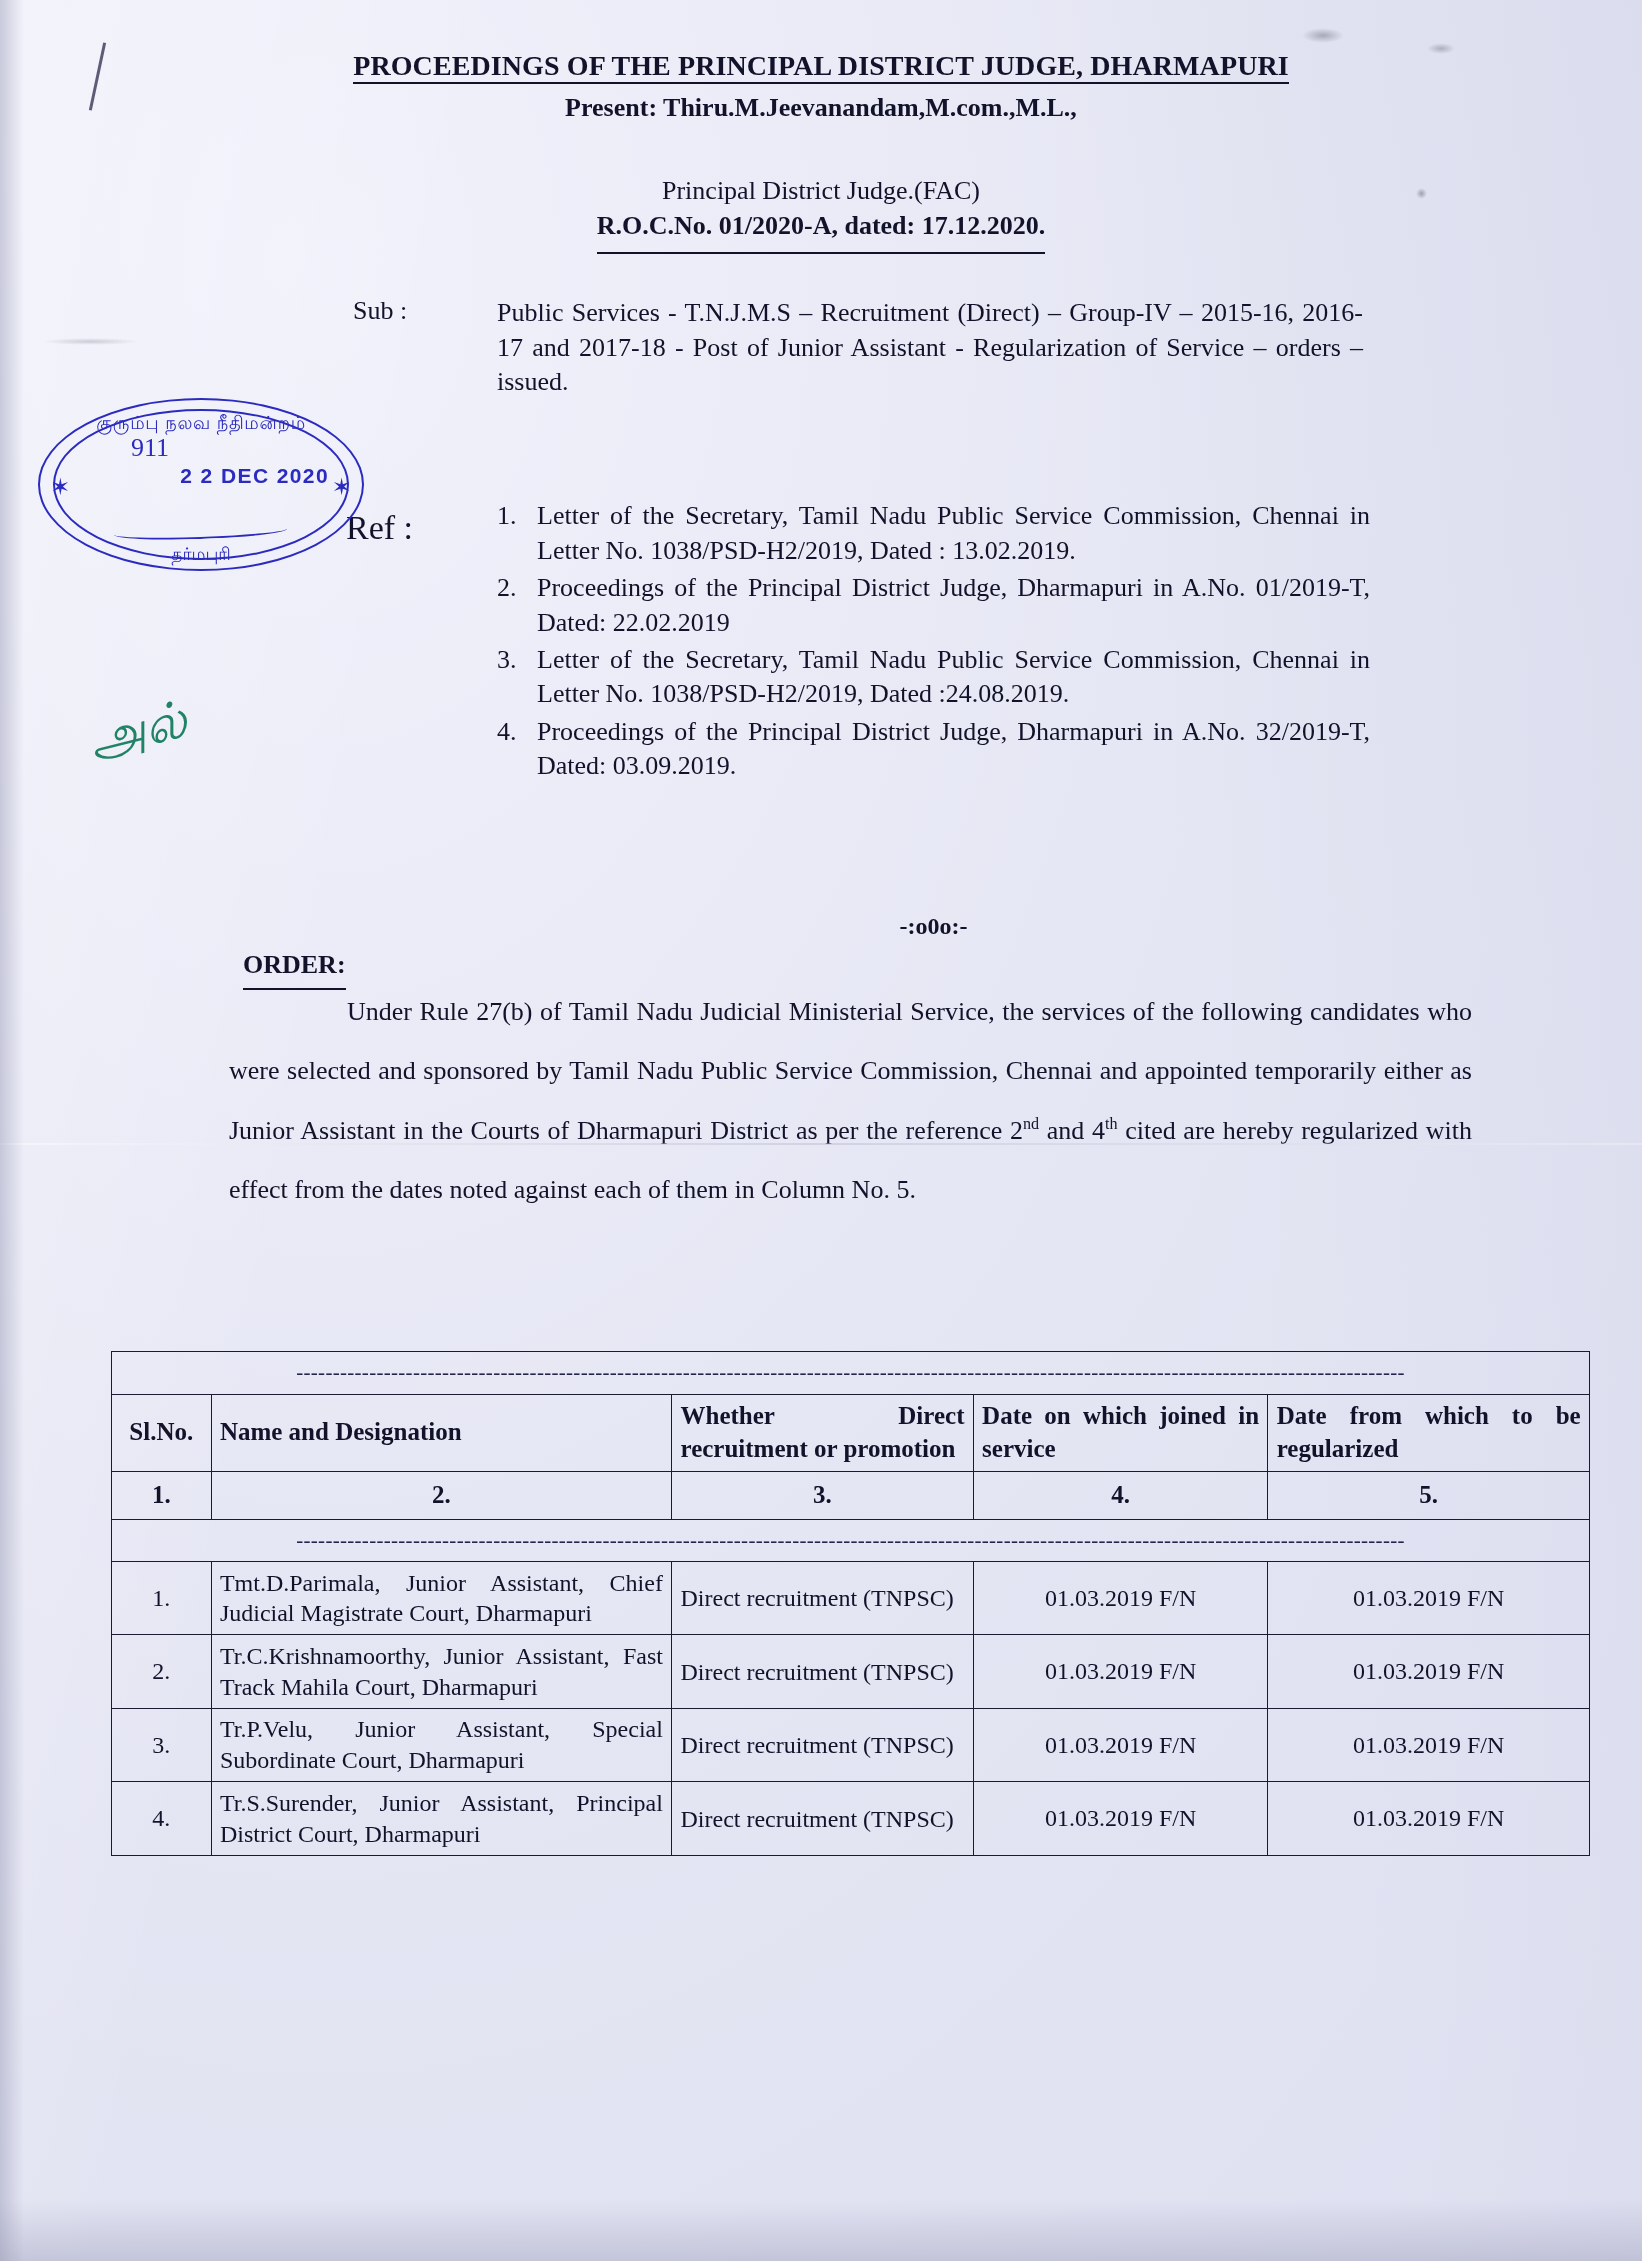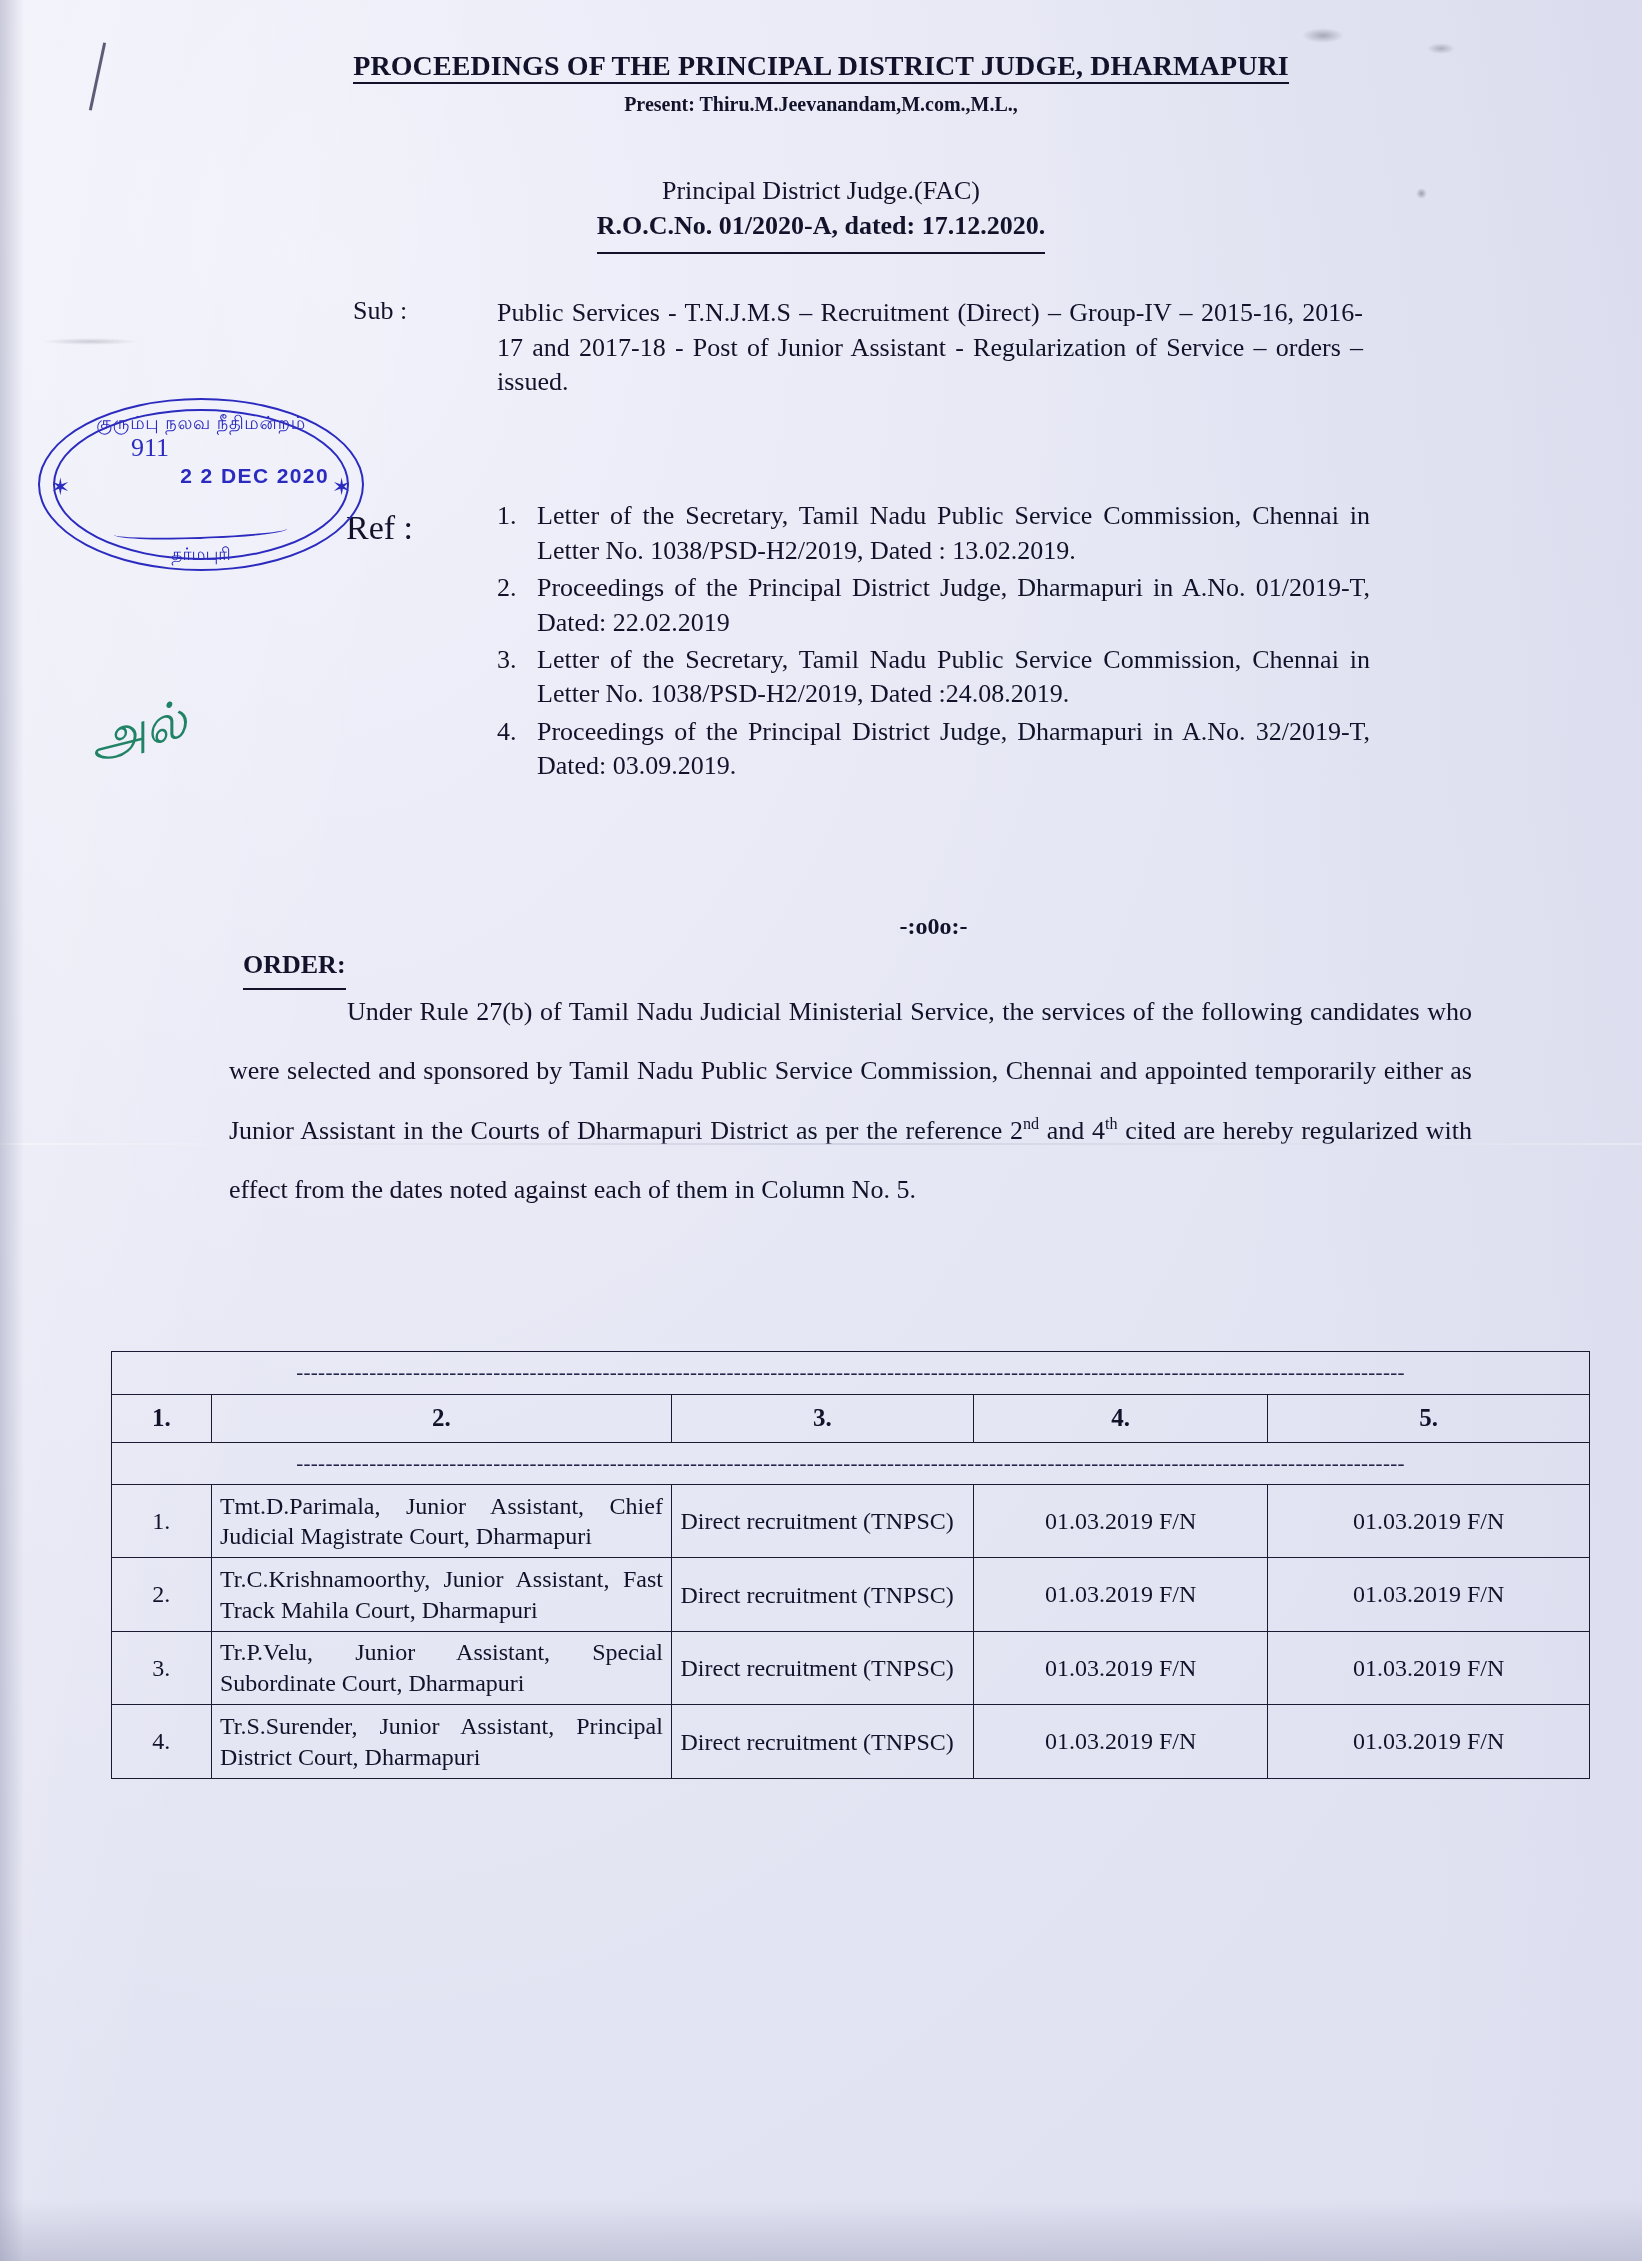--- a/index.html
+++ b/index.html
@@ -47,21 +47,21 @@
     font-weight: bold;
     letter-spacing: 0.1px;
   }
   .doc-title span.u { border-bottom: 2.1px solid #12122a; padding-bottom: 1.4px; }
 
   .present-line {
     position: absolute;
     top: 93px;
     width: 1642px;
     text-align: center;
-    font-size: 20px;
+    font-size: 26px;
     font-weight: bold;
   }
   .present-sub {
     position: absolute;
     top: 132px;
     width: 1642px;
     text-align: center;
     font-size: 26px;
     margin-top: 44px;
   }
@@ -428,20 +428,27 @@
   </div>
 
   <div class="fold"></div>
 
   <div class="tbl-wrap">
     <table class="main">
       <tbody>
           <tr class="dashrow">
         <td colspan="5">--------------------------------------------------------------------------------------------------------------------------------------------------------</td>
       </tr>
+      <tr>
+        <th class="hd c" style="width:82px">Sl.No.</th>
+        <th class="hd" style="width:443px">Name and Designation</th>
+        <th class="hd" style="width:284px; text-align:justify; text-justify:inter-word;">Whether Direct recruitment or promotion</th>
+        <th class="hd" style="width:277px; text-align:justify; text-justify:inter-word;">Date on which joined in service</th>
+        <th class="hd" style="text-align:justify; text-justify:inter-word;">Date from which to be regularized</th>
+      </tr>
       <tr class="numrow">
         <td>1.</td>
         <td>2.</td>
         <td>3.</td>
         <td>4.</td>
         <td>5.</td>
       </tr>
       <tr class="dashrow">
         <td colspan="5">--------------------------------------------------------------------------------------------------------------------------------------------------------</td>
       </tr>

